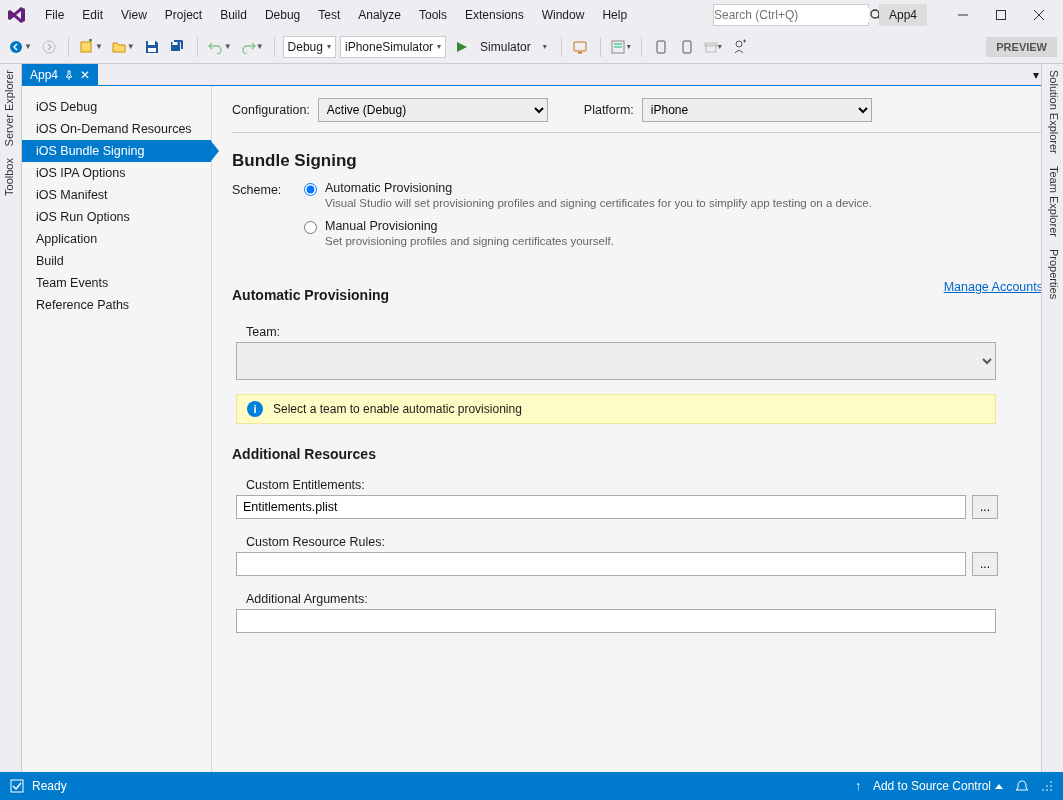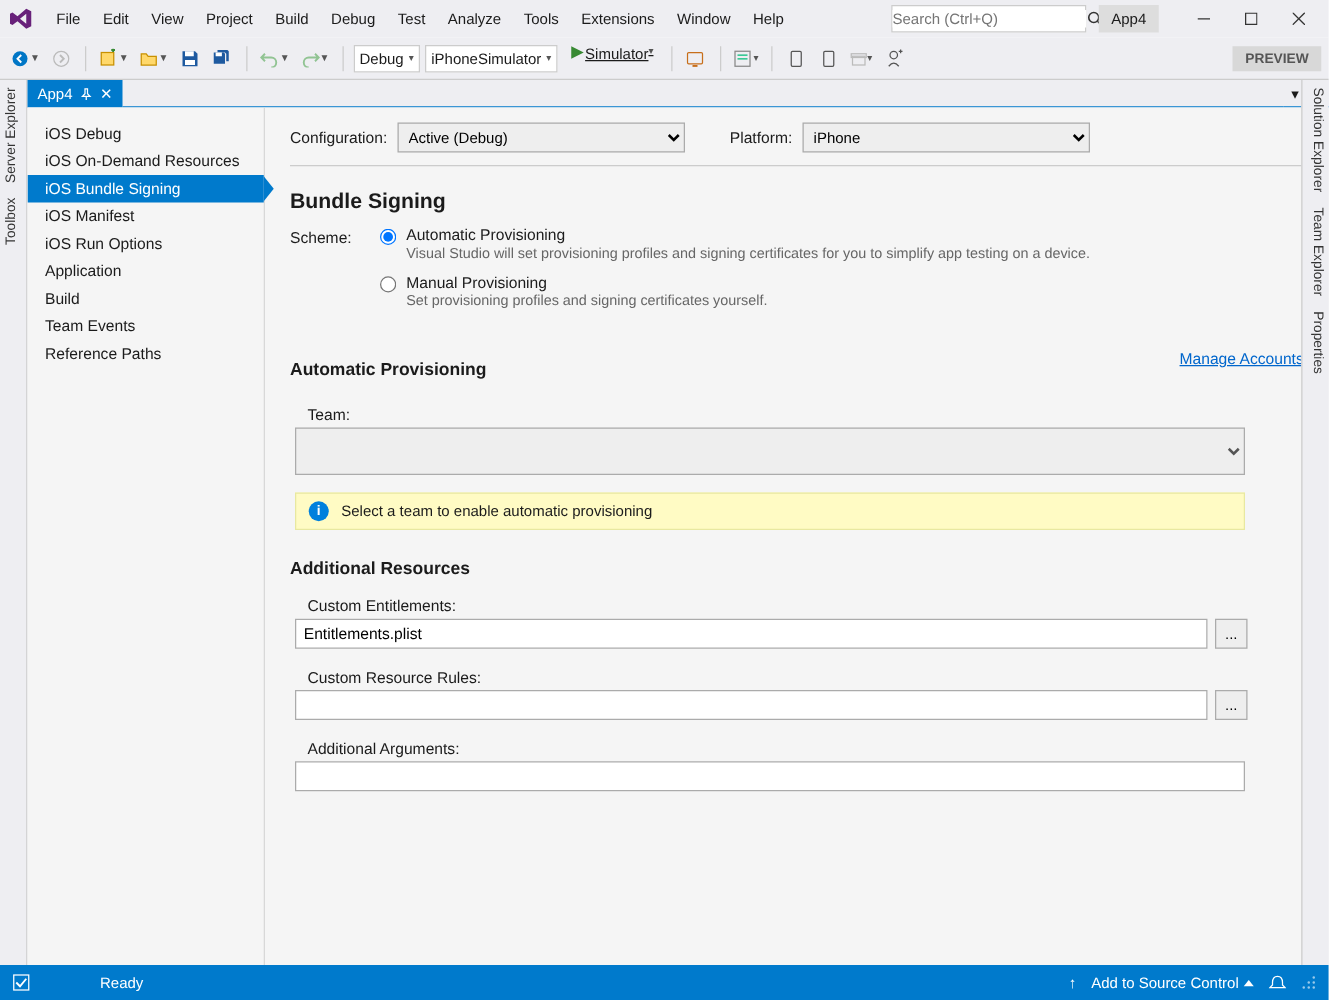--- a/index.html
+++ b/index.html
@@ -15,21 +15,21 @@
 .search-icon { width: 14px; height: 14px; }
 .solution-badge { margin-left: 10px; padding: 4px 10px; background: #ddd; }
 .win-btn { width: 36px; height: 30px; display: flex; align-items: center; justify-content: center; margin-left:2px;}
 .win-controls { display:flex; margin-left:16px;}
 
 
 .toolbar { height: 34px; background: #eeeef2; border-bottom: 1px solid #ccc; display: flex; align-items: center; padding: 0 6px; gap: 4px; }
 .tool-btn { height: 22px; min-width: 22px; display: flex; align-items: center; justify-content: center; padding: 0 2px; }
 .tool-drop { height: 22px; border: 1px solid #ccc; background: #fff; display: flex; align-items: center; padding: 0 4px; gap:4px; font-size:12px;}
 .tool-sep { width: 1px; height: 20px; background: #ccc; margin: 0 4px; }
-.start-btn { display:flex; gap:0; padding:0 6px; height:22px;text-decoration:underline;}
+.start-btn { display:flex; align-items:center; gap:12px; padding:0 6px; height:22px;}
 .preview-btn { margin-left:auto; background:#d8d8d8; padding:4px 10px; font-size:11px; font-weight:600; color:#555;}
 .feedback-btn { width:26px; height:22px; margin-right:6px; display:flex; align-items:center; justify-content:center;}
 
 
 .doc-area { position:absolute; top:64px; left:0; right:0; bottom:28px; background:#eeeef2; display:flex;}
 .vtab-left { width:22px; background:#eeeef2; border-right:1px solid #ccc; display:flex; flex-direction:column; }
 .vtab-left .vlabel { writing-mode:vertical-rl; transform:rotate(180deg); padding:6px 3px; font-size:11px; color:#333;}
 .vtab-right { width:22px; background:#eeeef2; border-left:1px solid #ccc; display:flex; flex-direction:column; position:absolute; right:0; top:64px; bottom:28px;}
 .vtab-right .vlabel { writing-mode:vertical-rl; padding:6px 3px; font-size:11px; color:#333;}
 
@@ -68,21 +68,21 @@
 .link { color:#0066cc; text-decoration:underline; font-size:12.5px; }
 .lbl2 { font-size:12.5px; margin:16px 0 3px 14px;}
 .wide-select { width:760px; height:24px; border:1px solid #ababab; background:#eee; font-size:12.5px; padding:18px 6px; color:#555; margin-left:4px;}
 .info-banner { background:#fffbc4; border:1px solid #e8e8a0; padding:6px 10px; margin:14px 0 0 4px; width:760px; display:flex; align-items:center; gap:10px;}
 .info-icon { width:16px; height:16px; background:#0080dd; border-radius:50%; color:#fff; font-size:11px; font-weight:bold; display:flex; align-items:center; justify-content:center;}
 .field-row { display:flex; align-items:flex-start; gap:6px; margin-left:4px;}
 .field-row input[type=text]{ flex:0 0 730px; height:24px; border:1px solid #ababab; padding:0 6px; font-size:12.5px; background:#fff;}
 .browse-btn { width:26px; height:24px; border:1px solid #ababab; background:#eee; font-size:12px;}
 
 
-.statusbar { position:absolute; bottom:0; left:0; right:0; height:28px; background:#007acc; color:#fff; display:flex; align-items:center; padding:0 10px; font-size:12px;gap:48px;}
+.statusbar { position:absolute; bottom:0; left:0; right:0; height:28px; background:#007acc; color:#fff; display:flex; align-items:center; padding:0 10px; font-size:12px;}
 .statusbar .sb-right { margin-left:auto; display:flex; align-items:center; gap:12px;}
 .triangle-up { width:0; height:0; border-left:4px solid transparent; border-right:4px solid transparent; border-bottom:5px solid #fff; display:inline-block; margin-left:4px; vertical-align:middle;}
 .chev { font-size:8px; color:#555; }
 svg { display:block; }
 </style>
 </head>
 <body>
 
 <div class="titlebar">
   <span class="logo">
@@ -272,20 +272,21 @@
             <circle cx="6" cy="6" r="4" stroke="#555" fill="none"></circle>
             <circle cx="6" cy="6" r="1.3" fill="#555"></circle>
           </svg>
         </div>
     </div>
     <div class="editor">
       <div class="leftnav">
         <div class="item">iOS Debug</div>
         <div class="item">iOS On-Demand Resources</div>
         <div class="item selected">iOS Bundle Signing</div>
+        <div class="item">iOS IPA Options</div>
         <div class="item">iOS Manifest</div>
         <div class="item">iOS Run Options</div>
         <div class="item">Application</div>
         <div class="item">Build</div>
         <div class="item">Team Events</div>
         <div class="item">Reference Paths</div>
       </div>
       <div class="content">
         <div class="cfg-row">
           <span class="lbl">Configuration:</span>

